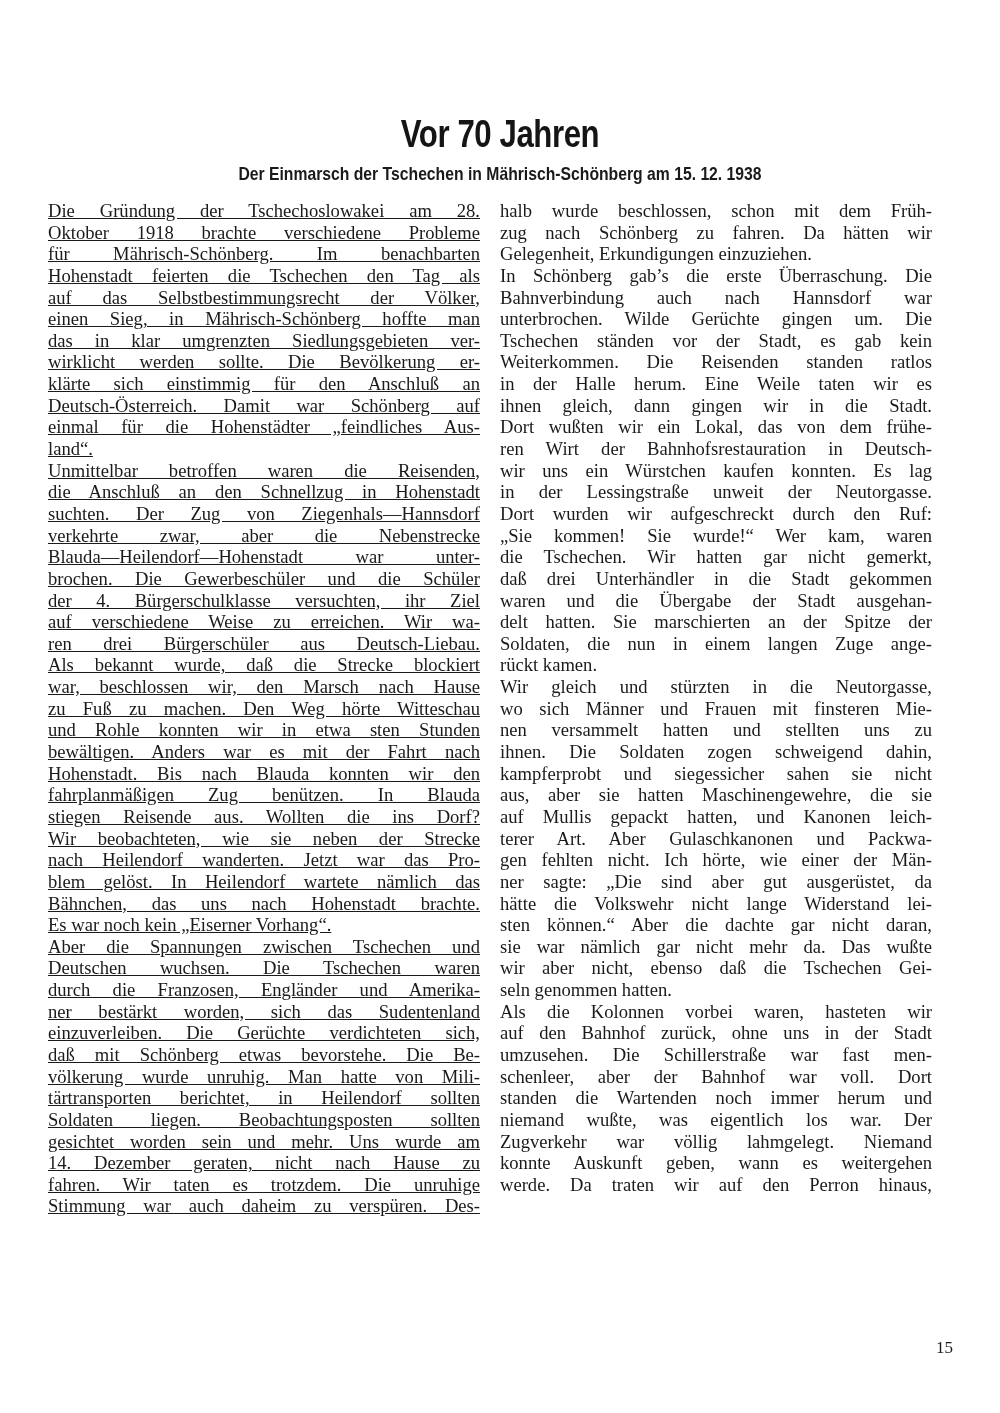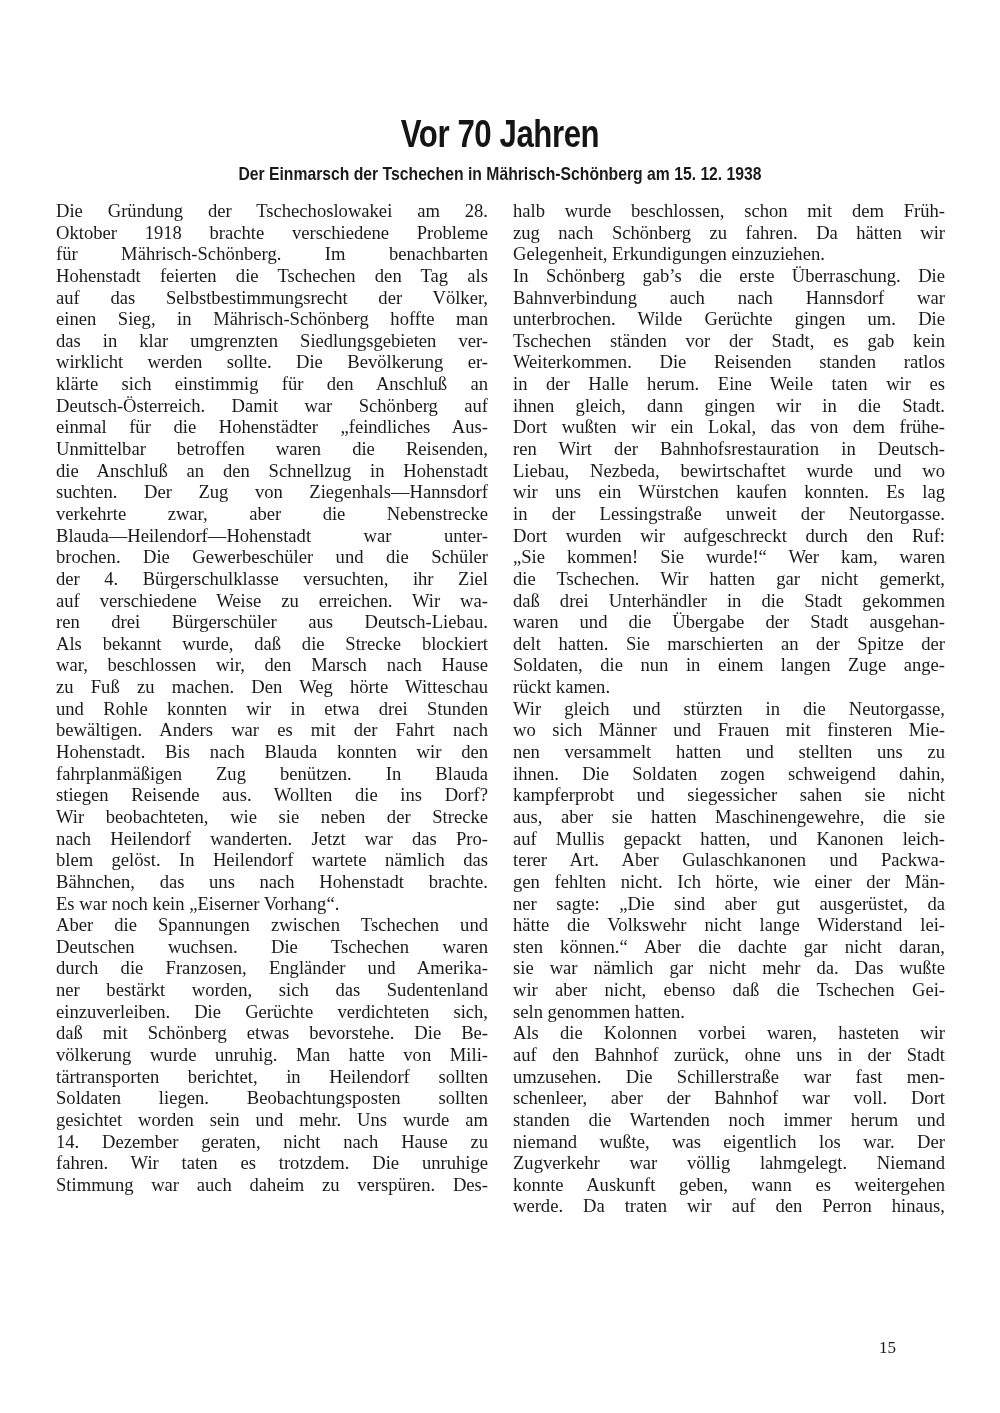--- a/index.html
+++ b/index.html
@@ -42,41 +42,41 @@
     transform: scaleX(0.85);
     transform-origin: 50% 0;
     line-height: 24px;
     color: #1a1a1a;
   }
   .column {
     position: absolute;
     top: 200px;
     width: 432px;
   }
-  .col-left { left: 56px; }
-  .col-right { left: 513px; }
+  .col-left { left: 48px; text-decoration: underline; }
+  .col-right { left: 500px; }
   .line {
     display: block;
     height: 21.65px;
     line-height: 21.65px;
     font-size: 18.6px;
     white-space: nowrap;
     text-align: justify;
     text-align-last: justify;
     overflow: hidden;
   }
   .line.last {
     text-align-last: left;
   }
   .page-number {
     position: absolute;
     top: 1338px;
-    left: 879px;
+    left: 913px;
     width: 40px;
-    text-align: left;
+    text-align: right;
     font-size: 17px;
     line-height: 20px;
   }
 </style>
 </head>
 <body>
 
 <div class="title">Vor 70 Jahren</div>
 <div class="subtitle">Der Einmarsch der Tschechen in Mährisch-Schönberg am 15. 12. 1938</div>
 
@@ -85,33 +85,34 @@
     <span class="line">Oktober 1918 brachte verschiedene Probleme</span>
     <span class="line">für Mährisch-Schönberg. Im benachbarten</span>
     <span class="line">Hohenstadt feierten die Tschechen den Tag als</span>
     <span class="line">auf das Selbstbestimmungsrecht der Völker,</span>
     <span class="line">einen Sieg, in Mährisch-Schönberg hoffte man</span>
     <span class="line">das in klar umgrenzten Siedlungsgebieten ver-</span>
     <span class="line">wirklicht werden sollte. Die Bevölkerung er-</span>
     <span class="line">klärte sich einstimmig für den Anschluß an</span>
     <span class="line">Deutsch-Österreich. Damit war Schönberg auf</span>
     <span class="line">einmal für die Hohenstädter „feindliches Aus-</span>
+    <span class="line last">land“.</span>
     <span class="line">Unmittelbar betroffen waren die Reisenden,</span>
     <span class="line">die Anschluß an den Schnellzug in Hohenstadt</span>
     <span class="line">suchten. Der Zug von Ziegenhals—Hannsdorf</span>
     <span class="line">verkehrte zwar, aber die Nebenstrecke</span>
     <span class="line">Blauda—Heilendorf—Hohenstadt war unter-</span>
     <span class="line">brochen. Die Gewerbeschüler und die Schüler</span>
     <span class="line">der 4. Bürgerschulklasse versuchten, ihr Ziel</span>
     <span class="line">auf verschiedene Weise zu erreichen. Wir wa-</span>
     <span class="line">ren drei Bürgerschüler aus Deutsch-Liebau.</span>
     <span class="line">Als bekannt wurde, daß die Strecke blockiert</span>
     <span class="line">war, beschlossen wir, den Marsch nach Hause</span>
     <span class="line">zu Fuß zu machen. Den Weg hörte Witteschau</span>
-    <span class="line">und Rohle konnten wir in etwa drei Stunden</span>
+    <span class="line">und Rohle konnten wir in etwa sten Stunden</span>
     <span class="line">bewältigen. Anders war es mit der Fahrt nach</span>
     <span class="line">Hohenstadt. Bis nach Blauda konnten wir den</span>
     <span class="line">fahrplanmäßigen Zug benützen. In Blauda</span>
     <span class="line">stiegen Reisende aus. Wollten die ins Dorf?</span>
     <span class="line">Wir beobachteten, wie sie neben der Strecke</span>
     <span class="line">nach Heilendorf wanderten. Jetzt war das Pro-</span>
     <span class="line">blem gelöst. In Heilendorf wartete nämlich das</span>
     <span class="line">Bähnchen, das uns nach Hohenstadt brachte.</span>
     <span class="line last">Es war noch kein „Eiserner Vorhang“.</span>
     <span class="line">Aber die Spannungen zwischen Tschechen und</span>
@@ -134,21 +135,20 @@
     <span class="line last">Gelegenheit, Erkundigungen einzuziehen.</span>
     <span class="line">In Schönberg gab’s die erste Überraschung. Die</span>
     <span class="line">Bahnverbindung auch nach Hannsdorf war</span>
     <span class="line">unterbrochen. Wilde Gerüchte gingen um. Die</span>
     <span class="line">Tschechen ständen vor der Stadt, es gab kein</span>
     <span class="line">Weiterkommen. Die Reisenden standen ratlos</span>
     <span class="line">in der Halle herum. Eine Weile taten wir es</span>
     <span class="line">ihnen gleich, dann gingen wir in die Stadt.</span>
     <span class="line">Dort wußten wir ein Lokal, das von dem frühe-</span>
     <span class="line">ren Wirt der Bahnhofsrestauration in Deutsch-</span>
-    <span class="line">Liebau, Nezbeda, bewirtschaftet wurde und wo</span>
     <span class="line">wir uns ein Würstchen kaufen konnten. Es lag</span>
     <span class="line">in der Lessingstraße unweit der Neutorgasse.</span>
     <span class="line">Dort wurden wir aufgeschreckt durch den Ruf:</span>
     <span class="line">„Sie kommen! Sie wurde!“ Wer kam, waren</span>
     <span class="line">die Tschechen. Wir hatten gar nicht gemerkt,</span>
     <span class="line">daß drei Unterhändler in die Stadt gekommen</span>
     <span class="line">waren und die Übergabe der Stadt ausgehan-</span>
     <span class="line">delt hatten. Sie marschierten an der Spitze der</span>
     <span class="line">Soldaten, die nun in einem langen Zuge ange-</span>
     <span class="line last">rückt kamen.</span>

